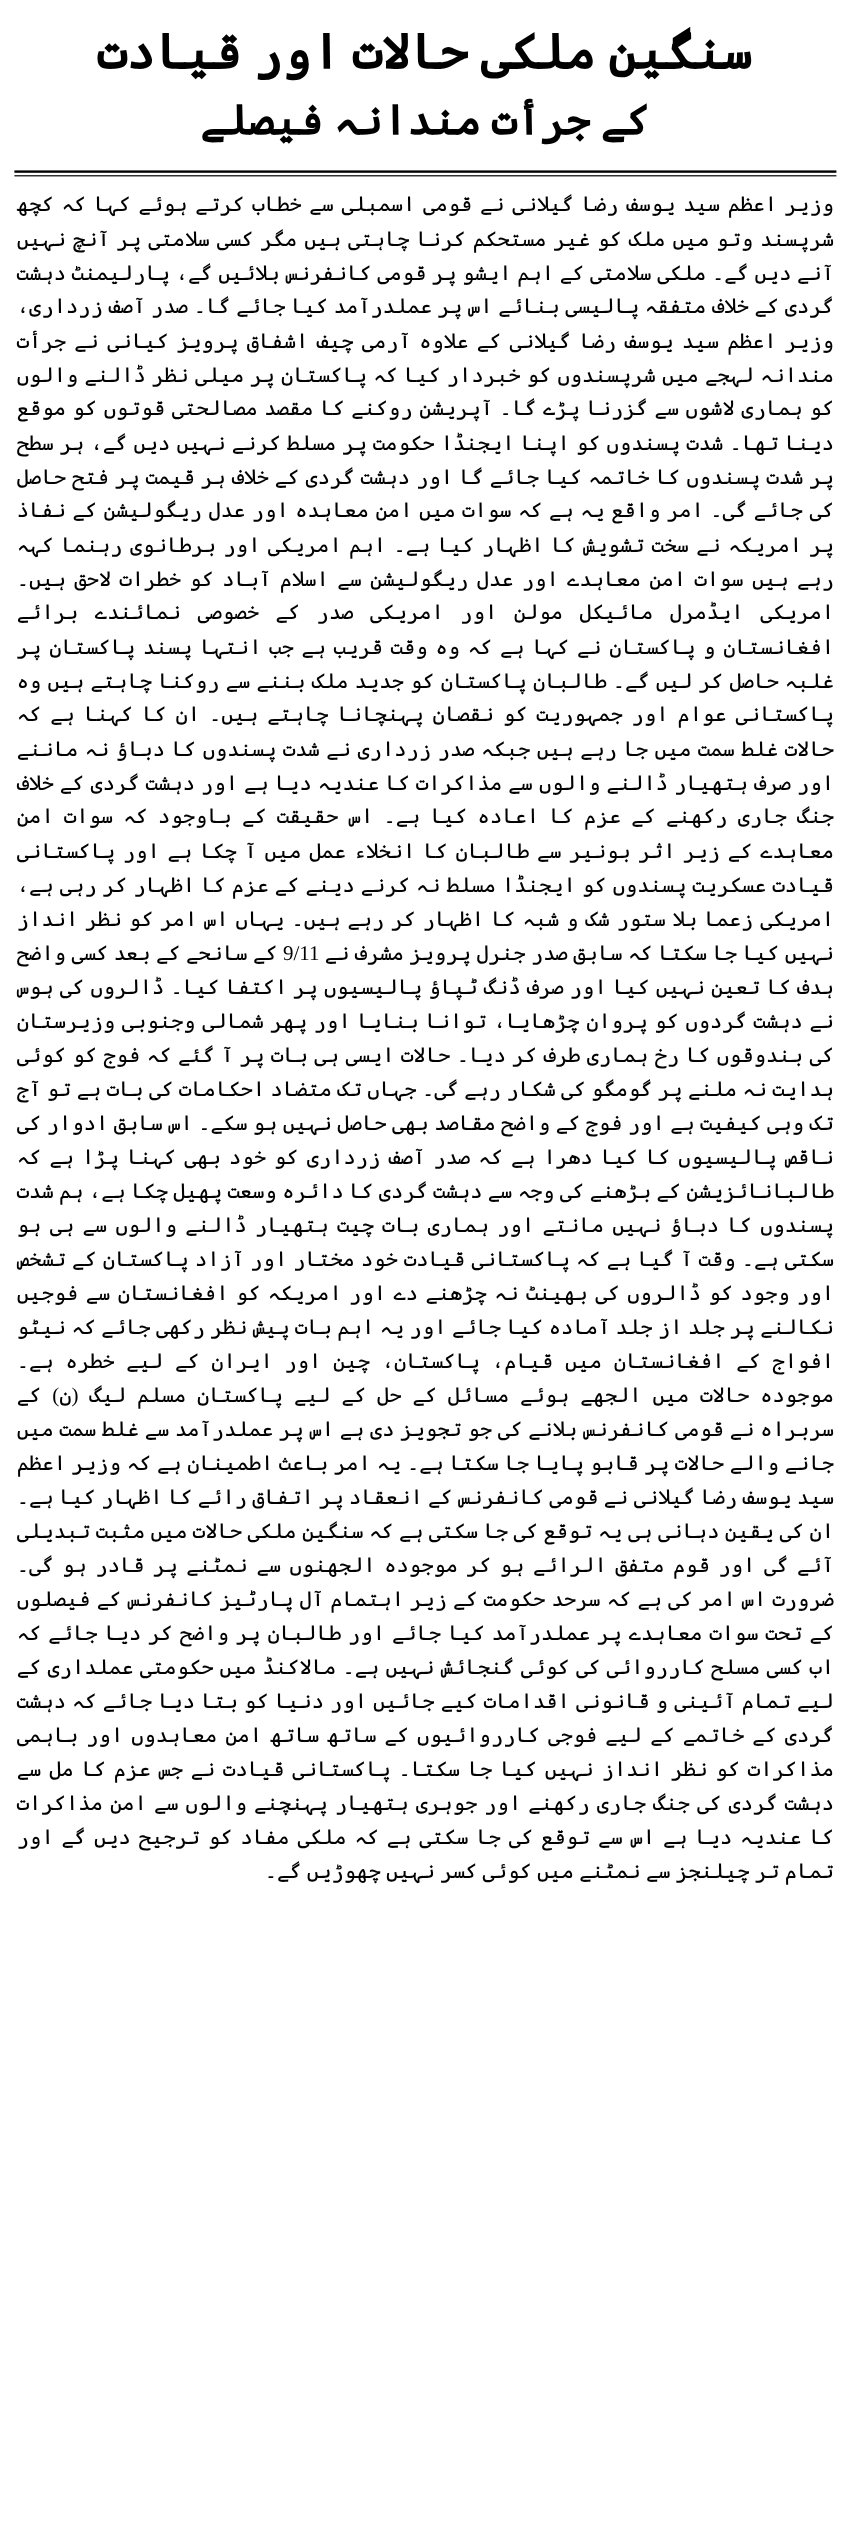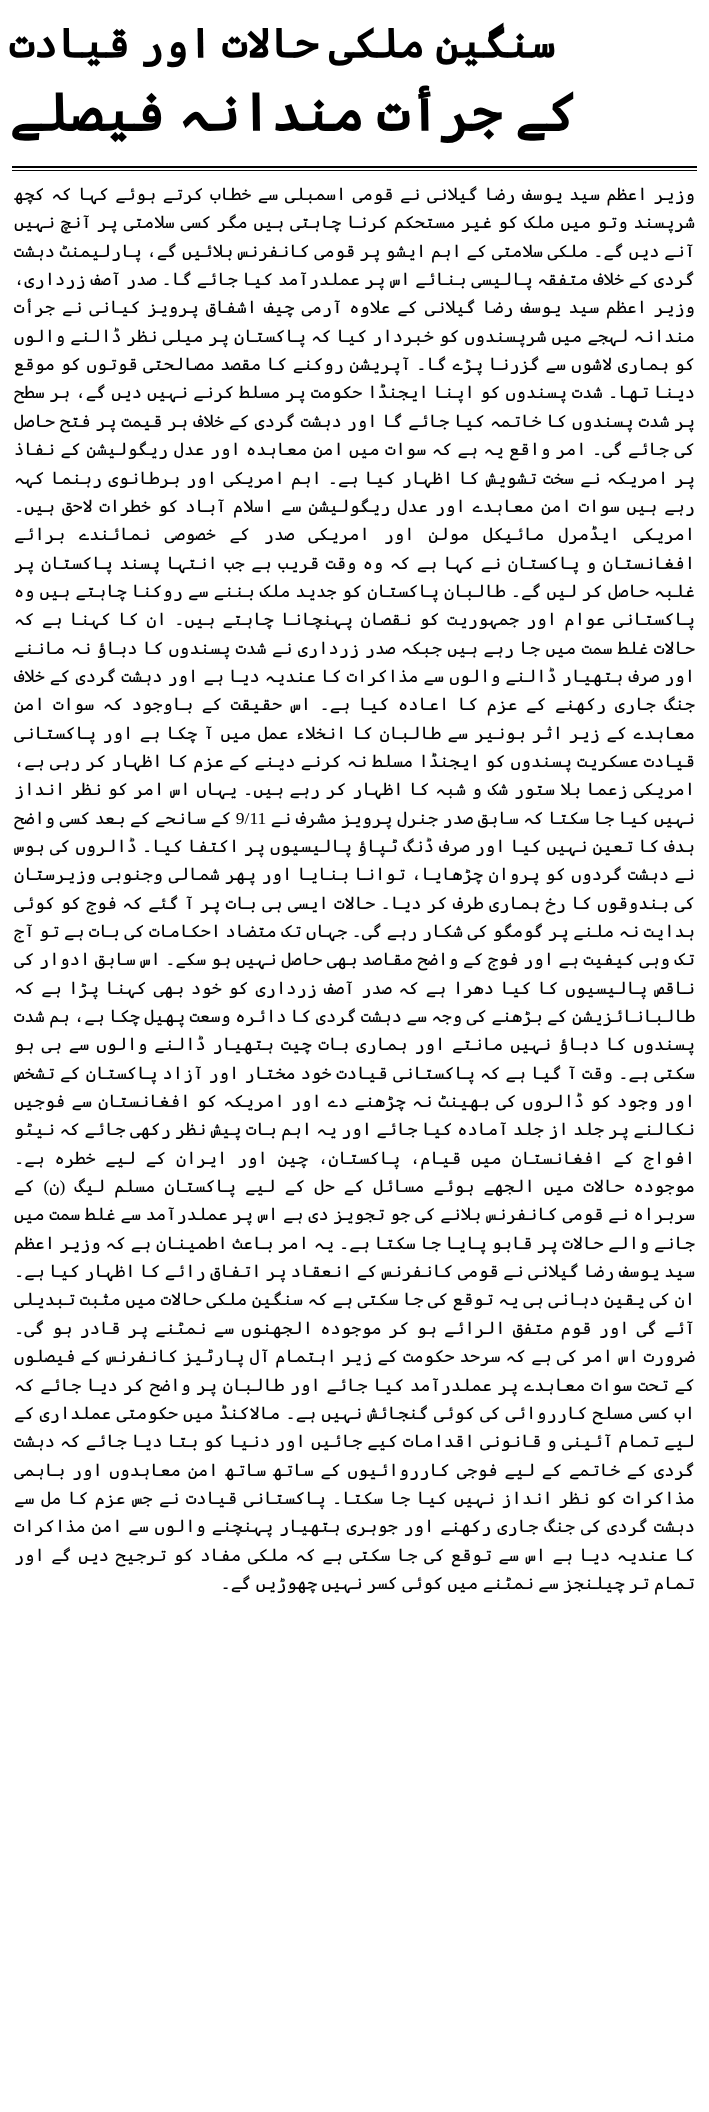--- a/index.html
+++ b/index.html
@@ -14,35 +14,35 @@
   }
   .page {
     width: 709px;
     min-height: 2112px;
     box-sizing: border-box;
     padding: 14px 10px 10px 10px;
     background: #ffffff;
     position: relative;
   }
   .headline {
-    text-align: left;
+    text-align: center;
     direction: rtl;
     font-family: "Liberation Serif", "DejaVu Serif", serif;
     font-weight: bold;
     line-height: 1.32;
     letter-spacing: 0px;
   }
   .headline .line1 {
     display: block;
     font-size: 41px;
     padding: 2px 0 2px 0;
   }
   .headline .line2 {
     display: block;
-    font-size: 53px;
+    font-size: 35px;
     padding: 6px 0 4px 0;
   }
   .rule {
     border: none;
     border-top: 2px solid #000;
     margin: 14px 2px 0 2px;
     height: 0;
   }
   .rule.thin {
     border-top: 1px solid #000;

